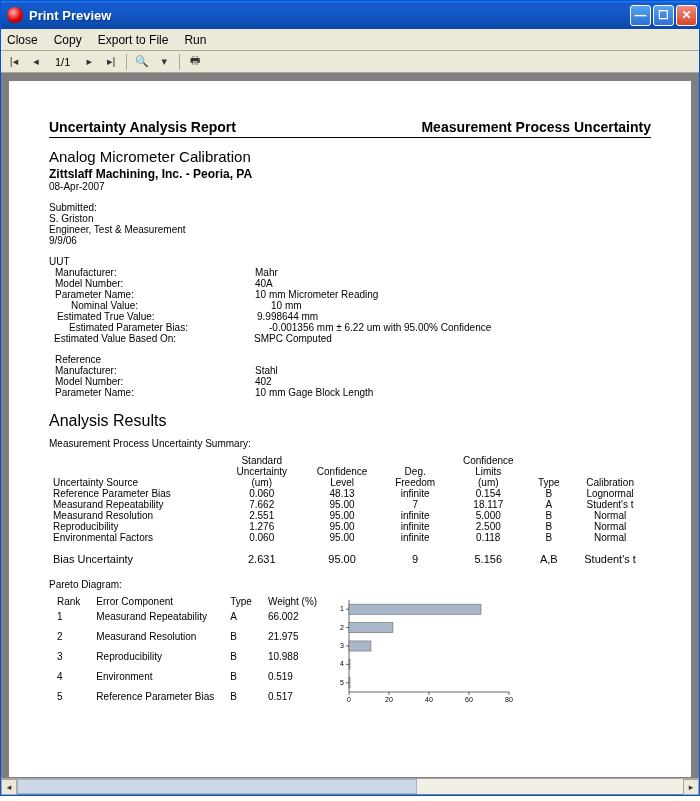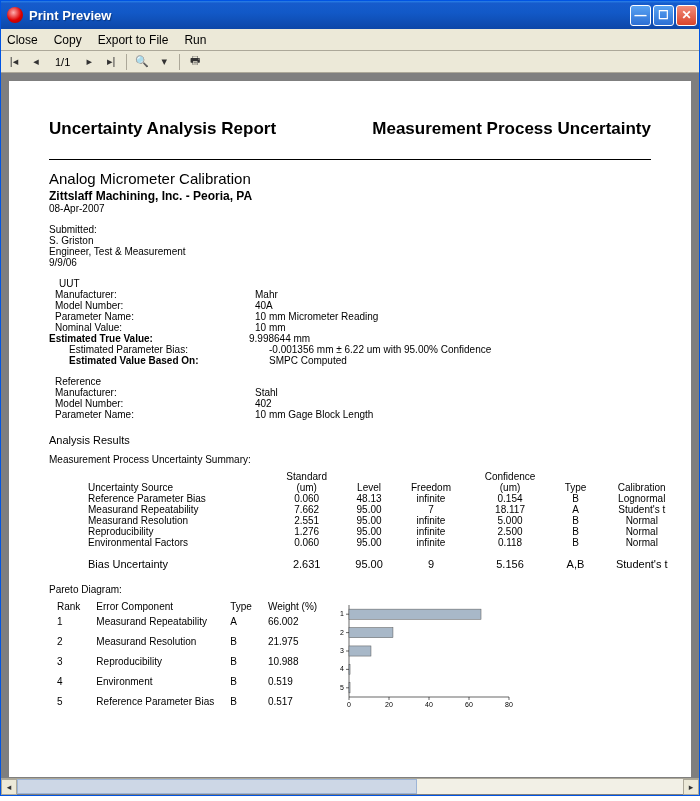--- a/index.html
+++ b/index.html
@@ -12,31 +12,31 @@
   .winbtn { width: 21px; height: 21px; border: 1px solid #fff; border-radius: 3px; display: flex; align-items: center; justify-content: center; color: #fff; font-weight: bold; font-size: 12px; }
   .winbtn.min, .winbtn.max { background: linear-gradient(to bottom,#5aa3f2,#2b6fd4); }
   .winbtn.close { background: linear-gradient(to bottom,#f28d7b,#d9442b); }
   .menubar { height: 22px; background: #ece9d8; border-bottom: 1px solid #aca899; display: flex; align-items: center; padding: 3px 6px; gap: 16px; font-size: 12px; }
   .menubar span { cursor: default; }
   .toolbar { height: 22px; background: #ece9d8; border-bottom: 1px solid #aca899; display: flex; align-items: center; padding: 0 4px; gap: 4px; font-size: 11px; }
   .tbtn { width: 18px; height: 16px; border: 1px solid transparent; display:flex; align-items:center; justify-content:center; color:#333; }
   .tsep { width:1px; height:16px; background:#aca899; margin:0 2px; }
   .content { flex: 1; background: #7f7f7f; overflow: hidden; position: relative; }
   .page { position: absolute; left: 8px; top: 8px; right: 8px; bottom: 18px; background: #fff; overflow: hidden; padding: 38px 40px 20px 40px; font-family: Arial, Helvetica, sans-serif; font-size: 10px; color: #000; }
-  .rpt-header { display: flex; justify-content: space-between; font-weight: bold; font-size: 17px; border-bottom: 1.5px solid #000; padding-bottom: 20px; margin-bottom: 10px; }
+  .rpt-header { display: flex; justify-content: space-between; font-weight: bold; font-size: 14px; border-bottom: 1.5px solid #000; padding-bottom: 2px; margin-bottom: 10px; }
   .rpt-title { font-size: 15px; margin-bottom: 2px; }
   .rpt-company { font-weight: bold; font-size: 12px; }
   .sec { margin-top: 10px; }
   .kv-row { display: flex; }
   .kv-key { width: 200px; }
   .kv-val { flex:1; }
-  .tbl { width: 100%; border-collapse: collapse; margin-top: 6px; margin-left: 35px; }
+  .tbl { width: 100%; border-collapse: collapse; margin-top: 6px; }
   .tbl th, .tbl td { text-align: center; padding: 0 4px; font-weight: normal; font-size: 10px; }
   .tbl th.first, .tbl td.first { text-align: left; }
-  .subhead { font-size: 11px; margin-top:14px; margin-bottom:4px; }
+  .subhead { font-size: 16px; margin-top:14px; margin-bottom:4px; }
   .footer-row td { padding-top: 10px; font-size:11px; }
   .pareto-wrap { display:flex; margin-top:6px; }
   .pareto-tbl { border-collapse: collapse; }
   .pareto-tbl th, .pareto-tbl td { text-align: left; padding: 0 8px; font-size:10px; font-weight:normal; }
   .pareto-tbl td.c, .pareto-tbl th.c { text-align:left; }
   .chart { width:180px; height:110px; margin-left:10px; }
   .chart svg { width:100%; height:100%; }
   .hscroll { position:absolute; left:0; right:0; bottom:1px; height:16px; background:#ece9d8; border-top:1px solid #aca899; display:flex; }
   .hscroll .arrow { width:16px; height:16px; background:#ece9d8; border:1px solid #aca899; display:flex; align-items:center; justify-content:center; font-size:9px; color:#333;}
   .hscroll .track { flex:1; background:#f2f0e6; position:relative; }
@@ -89,48 +89,48 @@
       <div>08-Apr-2007</div>
 
       <div class="sec">
         <div>Submitted:</div>
         <div>S. Griston</div>
         <div>Engineer, Test &amp; Measurement</div>
         <div>9/9/06</div>
       </div>
 
       <div class="sec">
-        <div style="margin-left:10px;">UUT</div>
+        <div style="margin-left:0;">UUT</div>
         <div id="uut-rows">
             <div class="kv-row">
               <div class="kv-key" style="margin-left: 6px;">Manufacturer:</div>
               <div class="kv-val">Mahr</div>
             </div>
             <div class="kv-row">
               <div class="kv-key" style="margin-left: 6px;">Model Number:</div>
               <div class="kv-val">40A</div>
             </div>
             <div class="kv-row">
               <div class="kv-key" style="margin-left: 6px;">Parameter Name:</div>
               <div class="kv-val">10 mm Micrometer Reading</div>
             </div>
             <div class="kv-row">
-              <div class="kv-key" style="margin-left: 6px;">Nominal Value:</div>
+              <div class="kv-key" style="margin-left: 22px;">Nominal Value:</div>
               <div class="kv-val">10 mm</div>
             </div>
             <div class="kv-row">
-              <div class="kv-key" style="margin-left: 0; font-weight: bold;">Estimated True Value:</div>
+              <div class="kv-key" style="margin-left: 8px;">Estimated True Value:</div>
               <div class="kv-val">9.998644 mm</div>
             </div>
             <div class="kv-row">
               <div class="kv-key" style="margin-left: 20px;">Estimated Parameter Bias:</div>
               <div class="kv-val">-0.001356 mm ± 6.22 um with 95.00% Confidence</div>
             </div>
             <div class="kv-row">
-              <div class="kv-key" style="margin-left: 20px; font-weight: bold;">Estimated Value Based On:</div>
+              <div class="kv-key" style="margin-left: 5px;">Estimated Value Based On:</div>
               <div class="kv-val">SMPC Computed</div>
             </div>
           </div>
       </div>
 
       <div class="sec">
         <div style="margin-left:6px;">Reference</div>
         <div id="ref-rows">
             <div class="kv-row">
               <div class="kv-key" style="margin-left: 6px;">Manufacturer:</div>
@@ -151,20 +151,29 @@
       <div style="margin-top:8px">Measurement Process Uncertainty Summary:</div>
 
       <table class="tbl">
         <thead>
           <tr>
             <th class="first"></th>
             <th>Standard</th>
             <th></th>
               <th></th>
             <th>Confidence</th>
+            <th></th>
+              <th></th>
+          </tr>
+          <tr>
+            <th class="first"></th>
+            <th>Uncertainty</th>
+            <th>Confidence</th>
+            <th>Deg.</th>
+            <th>Limits</th>
             <th></th>
               <th></th>
           </tr>
           <tr>
             <th class="first">Uncertainty Source</th>
             <th>(um)</th>
             <th>Level</th>
             <th>Freedom</th>
             <th>(um)</th>
             <th>Type</th>

